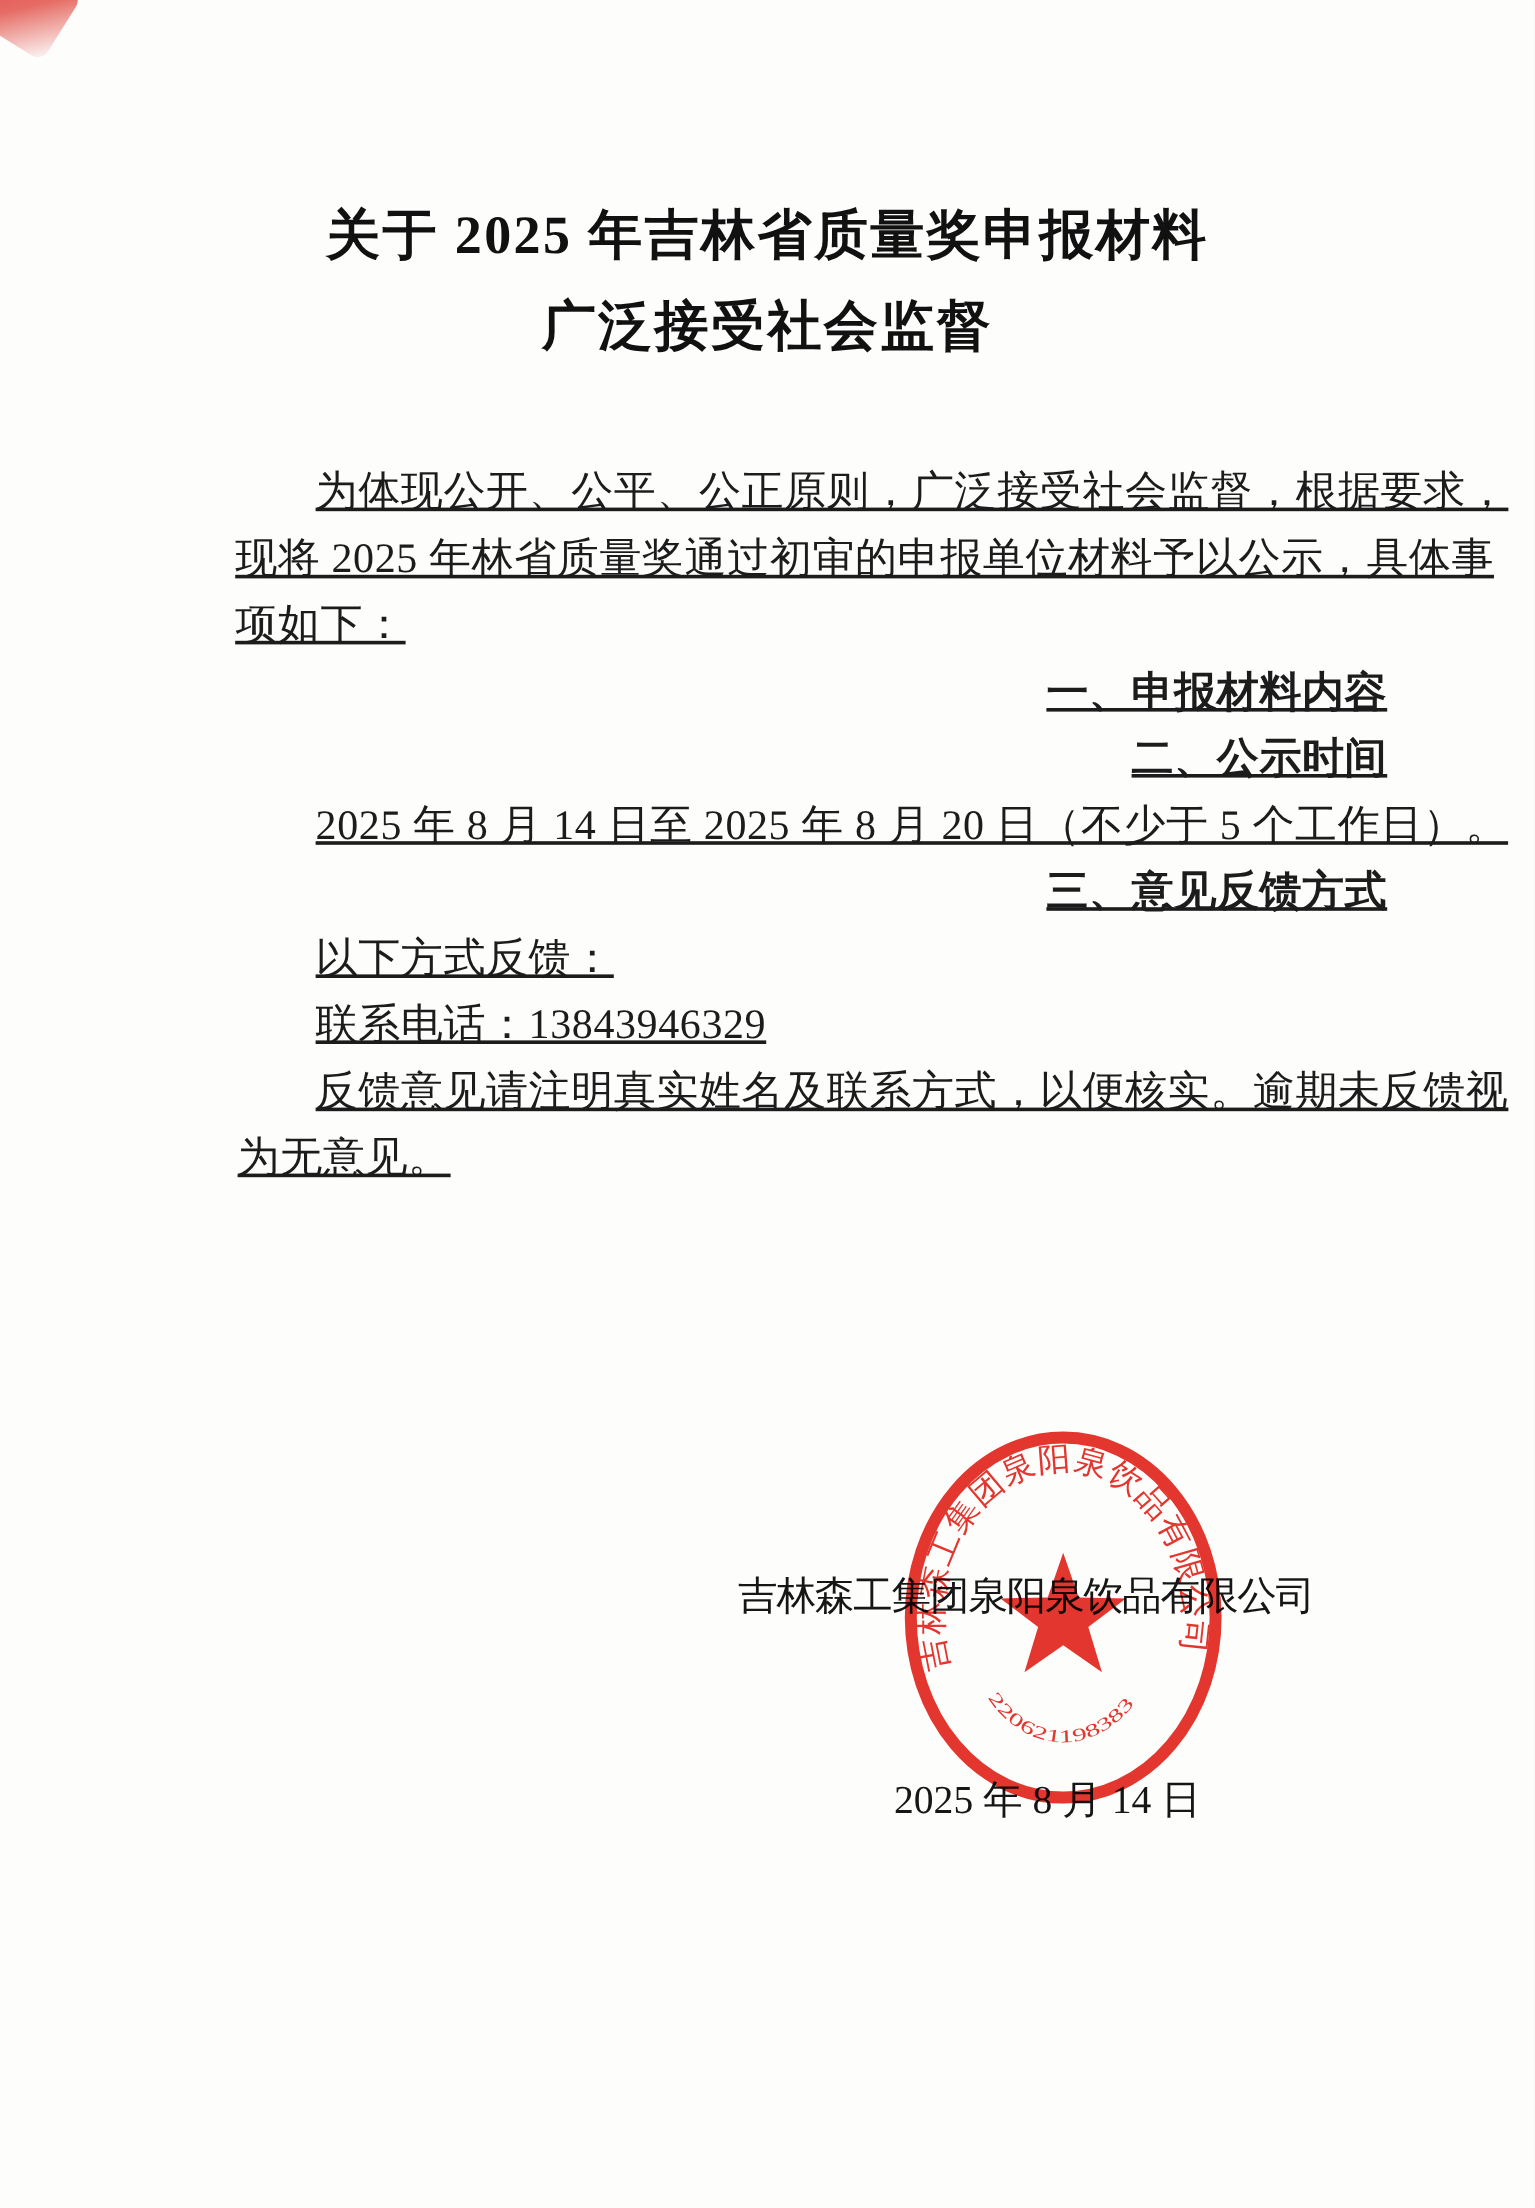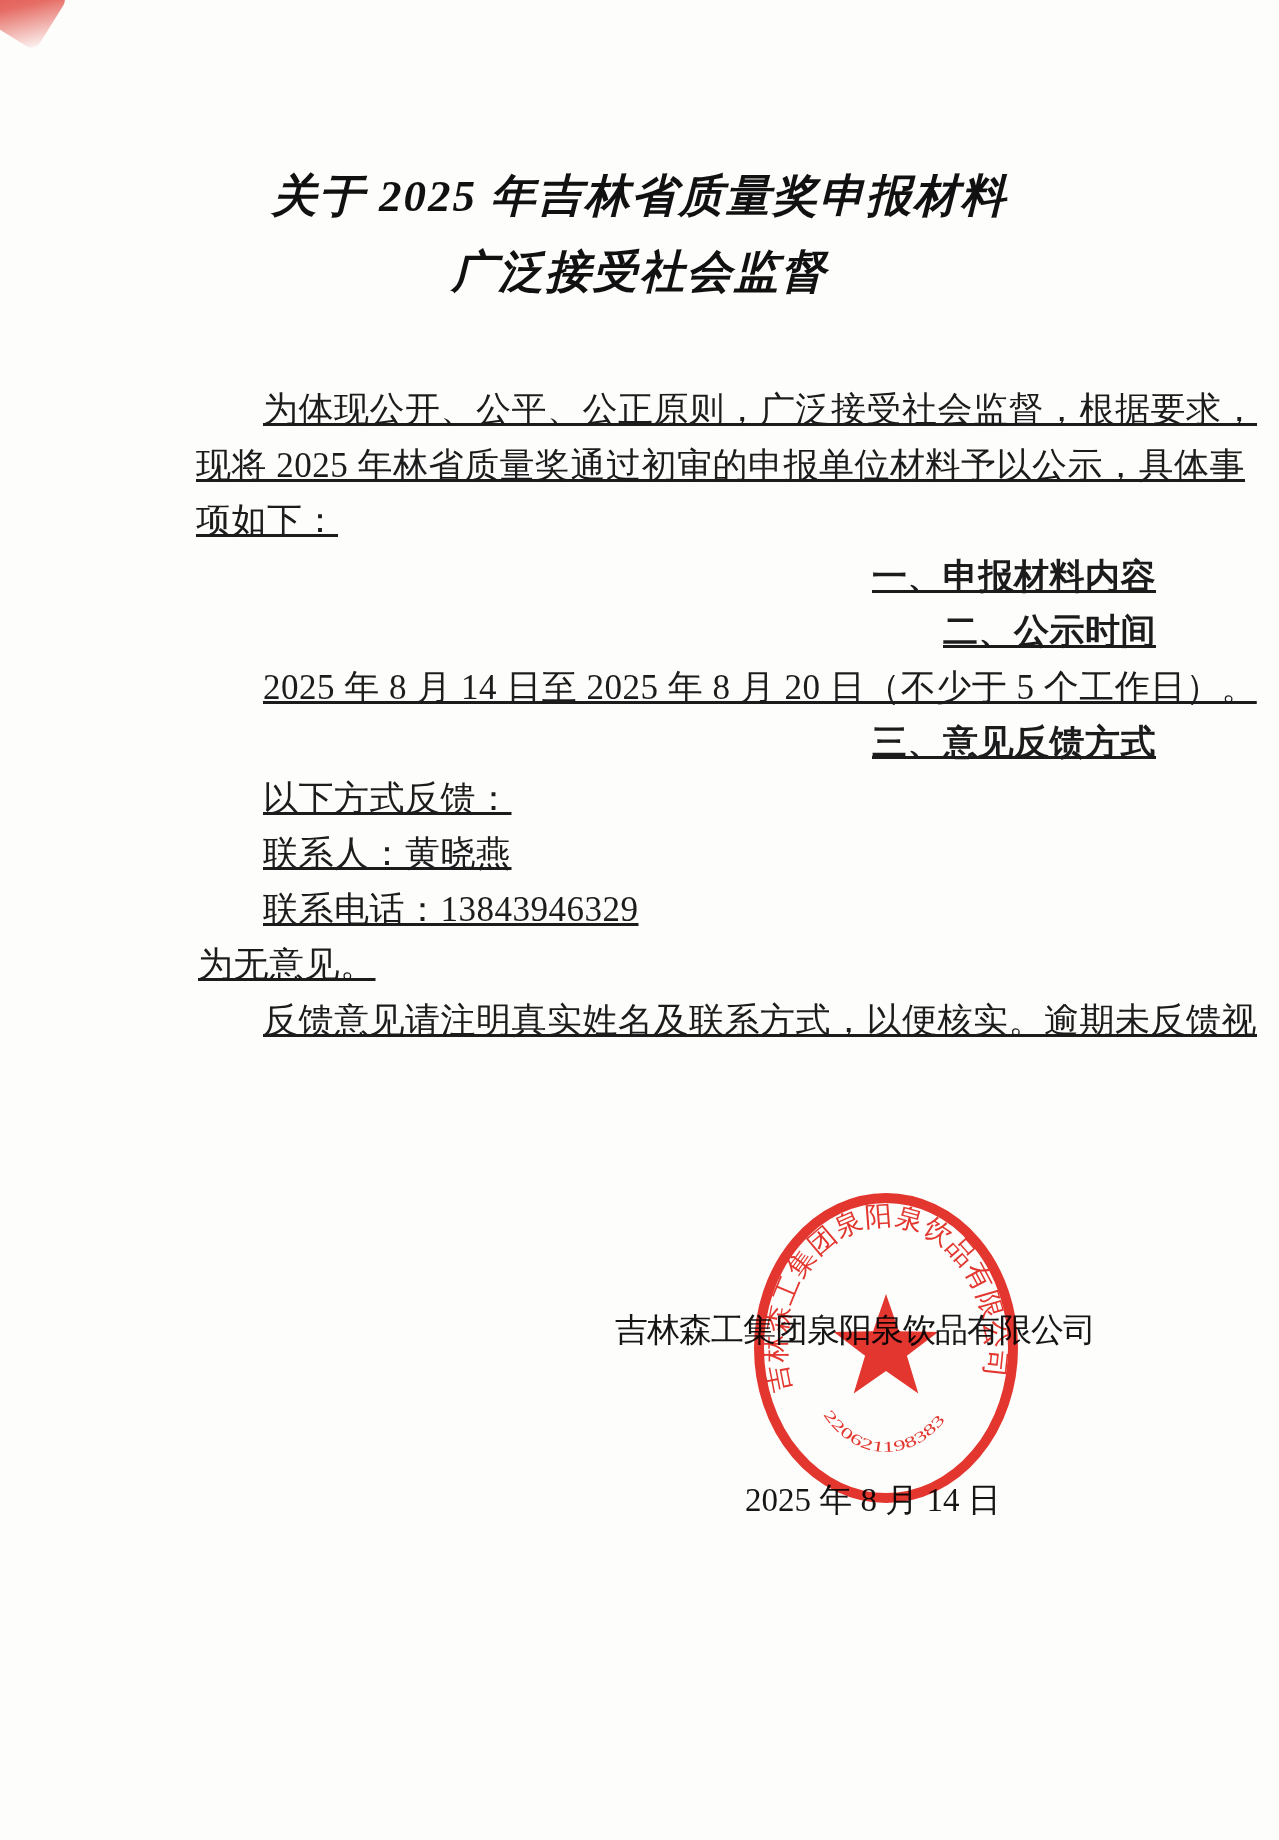--- a/index.html
+++ b/index.html
@@ -19,21 +19,21 @@
     background:linear-gradient(135deg, rgba(214,40,40,.95) 0%, rgba(222,60,50,.75) 55%, rgba(230,90,80,0) 100%);
     transform:rotate(32deg);
     border-radius:10px;
   }
   .title {
     position:absolute; top:158px; left:0; width:100%;
     margin:0; text-align:center;
     font-size:45px; font-weight:bold; letter-spacing:2px;
     line-height:76px; color:#111;
   }
-  .title .tline { display:block;font-style:italic; }
+  .title .tline { display:block; }
   .body-block {
     position:absolute; top:382px; left:196px; width:960px;
     font-size:35px; line-height:55.5px;
     letter-spacing:.5px;
   }
   .line { white-space:nowrap;text-decoration:underline; }
   .ind  { padding-left:67px; }
   .ind-sm { padding-left:49px; }
   .ind-xs { padding-left:2px; }
   .bold { font-weight:bold;text-align:right; }
@@ -67,24 +67,23 @@
 
   <div class="body-block">
     <div class="line ind">为体现公开、公平、公正原则，广泛接受社会监督，根据要求，</div>
     <div class="line">现将 2025 年林省质量奖通过初审的申报单位材料予以公示，具体事</div>
     <div class="line">项如下：</div>
     <div class="line ind bold">一、申报材料内容</div>
     <div class="line ind bold">二、公示时间</div>
     <div class="line ind">2025 年 8 月 14 日至 2025 年 8 月 20 日（不少于 5 个工作日）。</div>
     <div class="line ind bold">三、意见反馈方式</div>
     <div class="line ind">以下方式反馈：</div>
-    <div class="line ind">联系人：黄晓燕</div>
     <div class="line ind">联系电话：13843946329</div>
+    <div class="line ind">反馈意见请注明真实姓名及联系方式，以便核实。逾期未反馈视</div>
     <div class="line ind-xs">为无意见。</div>
-    <div class="line ind">反馈意见请注明真实姓名及联系方式，以便核实。逾期未反馈视</div>
   </div>
 
   <div class="company">吉林森工集团泉阳泉饮品有限公司</div>
   <div class="sign-date">2025 年 8 月 14 日</div>
 
   <svg class="seal" viewBox="0 0 276 324" xmlns="http://www.w3.org/2000/svg">
 
     <ellipse cx="138" cy="162" rx="127" ry="150" fill="none" stroke="#e2241c" stroke-width="10"></ellipse>
 
     <path id="sealTextPath" fill="none" d="M 43.1 204.1 A 101 123 0 1 1 232.9 204.1"></path>

